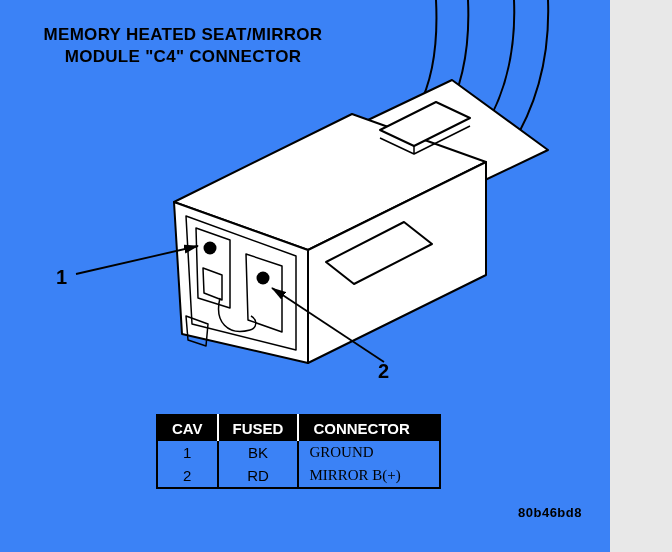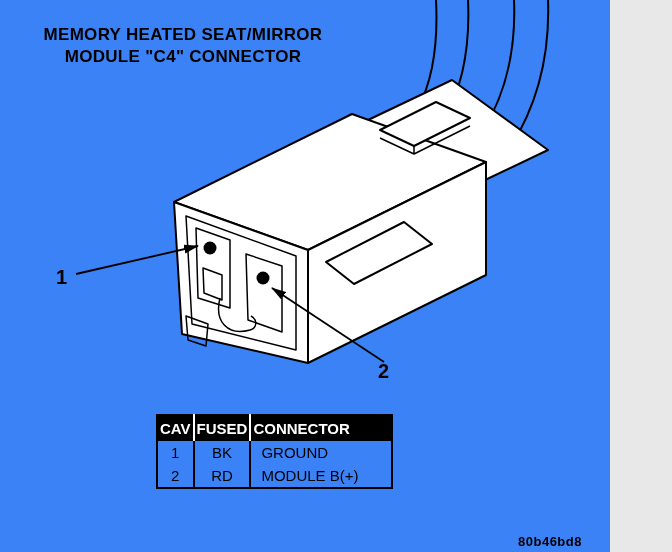--- a/index.html
+++ b/index.html
@@ -29,36 +29,36 @@
   svg text.callout{font-family:"Liberation Sans",sans-serif;font-size:20px;font-weight:bold;fill:#000;}
   .pinout{
     position:absolute;left:156px;top:414px;
     border-collapse:collapse;
     border:2px solid #000;
     font-size:15px;
   }
   .pinout th{
     background:#000;color:#fff;
     font-weight:bold;
-    padding:4px 2px;
+    padding:4px 14px;
     border-left:2px solid #fff;
     text-align:left;
   }
   .pinout th.c{text-align:center;}
   .pinout th:first-child{border-left:none;}
   .pinout td{
     border-left:2px solid #000;
     border-right:2px solid #000;
     padding:1px 10px;
     height:21px;
   }
   .pinout td.c{text-align:center;}
-  .pinout td.fn{min-width:120px;}
+  .pinout td.fn{min-width:120px;font-family:Liberation Serif, serif;}
   .ref-code{
-    position:absolute;left:518px;top:534px;
+    position:absolute;left:518px;top:505px;
     font-size:13px;font-weight:bold;
     letter-spacing:.5px;
   }
 </style>
 </head>
 <body>
 
 <div class="page">
 
   <div class="title">MEMORY HEATED SEAT/MIRROR
@@ -136,20 +136,20 @@
     </thead>
     <tbody>
       <tr>
         <td class="c">1</td>
         <td class="c">BK</td>
         <td class="fn">GROUND</td>
       </tr>
       <tr>
         <td class="c">2</td>
         <td class="c">RD</td>
-        <td class="fn">MODULE B(+)</td>
+        <td class="fn">MIRROR B(+)</td>
       </tr>
     </tbody>
   </table>
 
   <div class="ref-code">80b46bd8</div>
 
 </div>
 
 </body></html>

